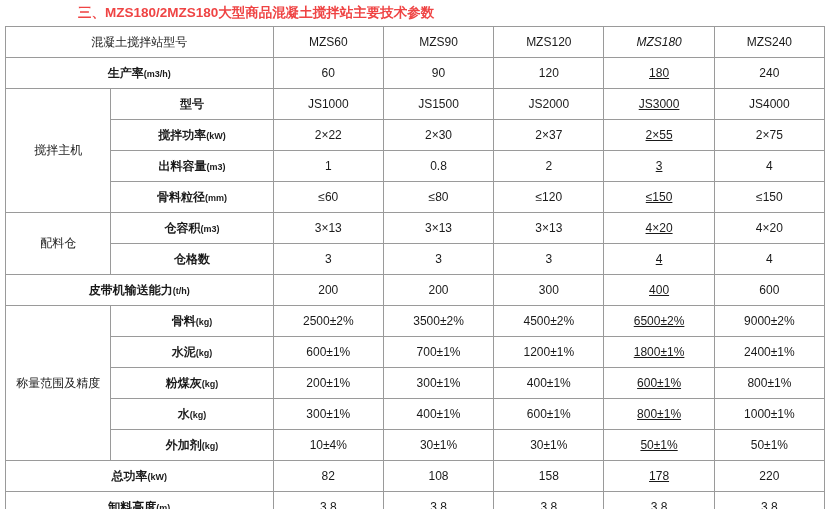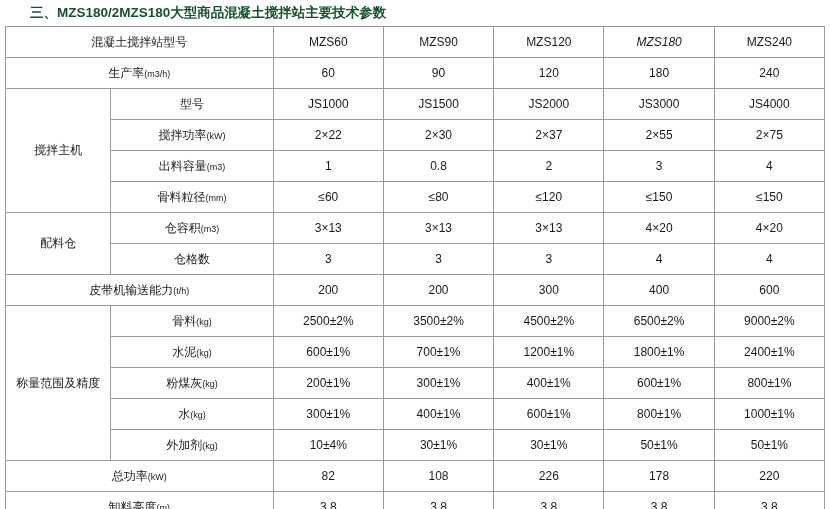--- a/index.html
+++ b/index.html
@@ -19,21 +19,22 @@
     height: 509px;
     position: relative;
     box-sizing: border-box;
   }
   .doc-title {
     font-size: 13.5px;
     font-weight: bold;
     padding: 4px 0 4px 30px;
     letter-spacing: 0px;
     white-space: nowrap;
-    color: #14532d;
+    color: #ef4444;
+    margin-left: 48px;
   }
   table.spec {
     border-collapse: collapse;
     table-layout: fixed;
     width: 820px;
     margin: 0 5px;
     border: 1px solid #8c8c8c;
   }
   table.spec td {
     border: 1px solid #9a9a9a;
@@ -41,31 +42,32 @@
     vertical-align: middle;
     font-size: 12px;
     height: 30px;
     padding: 0 2px;
     background: #ffffff;
     white-space: nowrap;
     overflow: hidden;
   }
   td.label {
     background: #e8dcc8;
-    font-weight: normal;
+    font-weight: bold;
   }
   td.group {
     background: #e8dcc8;
   }
   td.head {
     background: #e8dcc8;
     font-weight: normal;
   }
   td.highlight {
     background: #e3c9a4;
+    text-decoration: underline;
   }
   td.head-highlight {
     background: #dcb886;
     font-style: italic;
   }
   .sub {
     font-size: 9px;
     vertical-align: baseline;
   }
   .colw-label { width: 105px; }
@@ -202,21 +204,21 @@
           <td class="">10±4%</td>
           <td class="">30±1%</td>
           <td class="">30±1%</td>
           <td class="highlight">50±1%</td>
           <td class="">50±1%</td>
         </tr>
         <tr>
           <td class="label" colspan="2" rowspan="1">总功率<span class="sub">(kW)</span></td>
           <td class="">82</td>
           <td class="">108</td>
-          <td class="">226</td>
+          <td class="">158</td>
           <td class="highlight">178</td>
           <td class="">220</td>
         </tr>
         <tr>
           <td class="label" colspan="2" rowspan="1">卸料高度<span class="sub">(m)</span></td>
           <td class="">3.8</td>
           <td class="">3.8</td>
           <td class="">3.8</td>
           <td class="highlight">3.8</td>
           <td class="">3.8</td>

